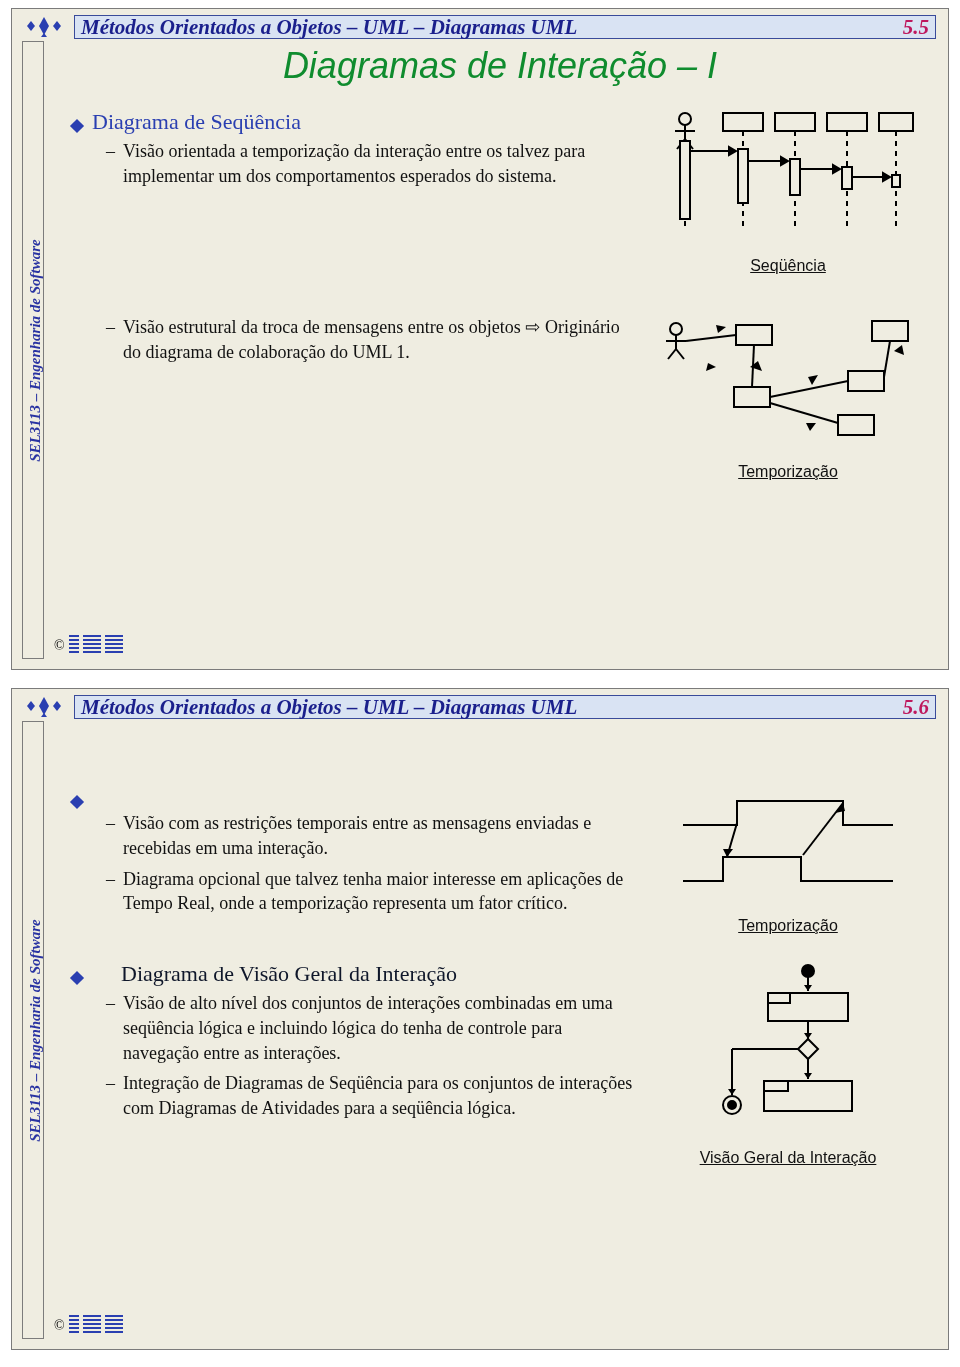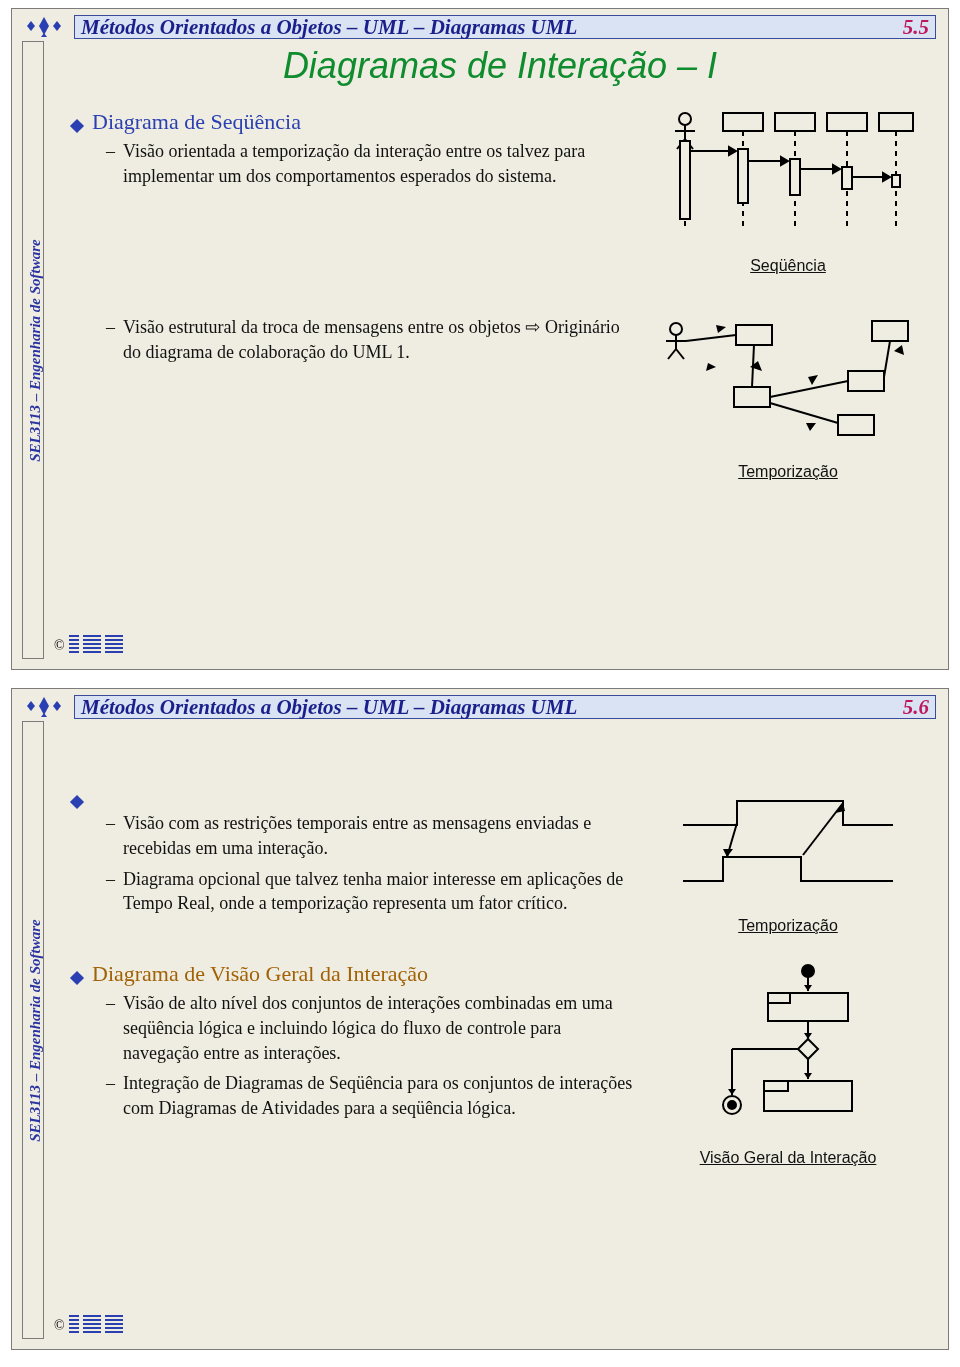--- a/index.html
+++ b/index.html
@@ -367,25 +367,25 @@
           </g>
         </svg>
         <div class="fig-caption">Temporização</div>
       </div>
     </div>
 
     <div class="section">
       <div class="section-text">
         <div class="bullet-line">
           <div class="diamond"></div>
-          <div class="section-head" style="color:#a16207;">Diagrama de Visão Geral da Interação</div>
-        </div>
-        <div class="dash-line">
-          <span class="dash">–</span>
-          <span>Visão de alto nível dos conjuntos de interações combinadas em uma seqüência lógica e incluindo lógica do fluxo de controle para navegação entre as interações.</span>
+          <div class="section-head" style="color:#0f172a;margin-left:29px;">Diagrama de Visão Geral da Interação</div>
+        </div>
+        <div class="dash-line">
+          <span class="dash">–</span>
+          <span>Visão de alto nível dos conjuntos de interações combinadas em uma seqüência lógica e incluindo lógica do tenha de controle para navegação entre as interações.</span>
         </div>
         <div class="dash-line">
           <span class="dash">–</span>
           <span>Integração de Diagramas de Seqüência para os conjuntos de interações com Diagramas de Atividades para a seqüência lógica.</span>
         </div>
       </div>
       <div class="section-fig">
         <svg width="180" height="170">
           <g stroke="#000" stroke-width="2" fill="none">
 

